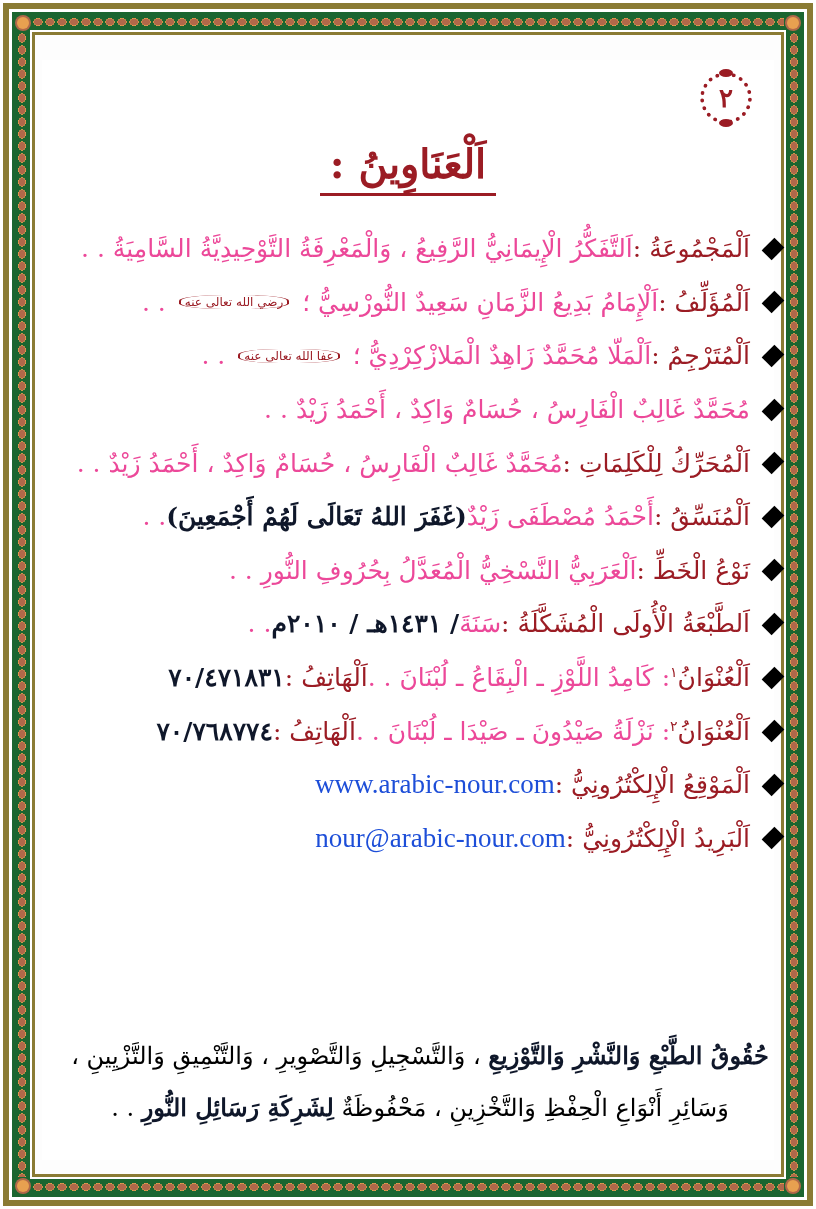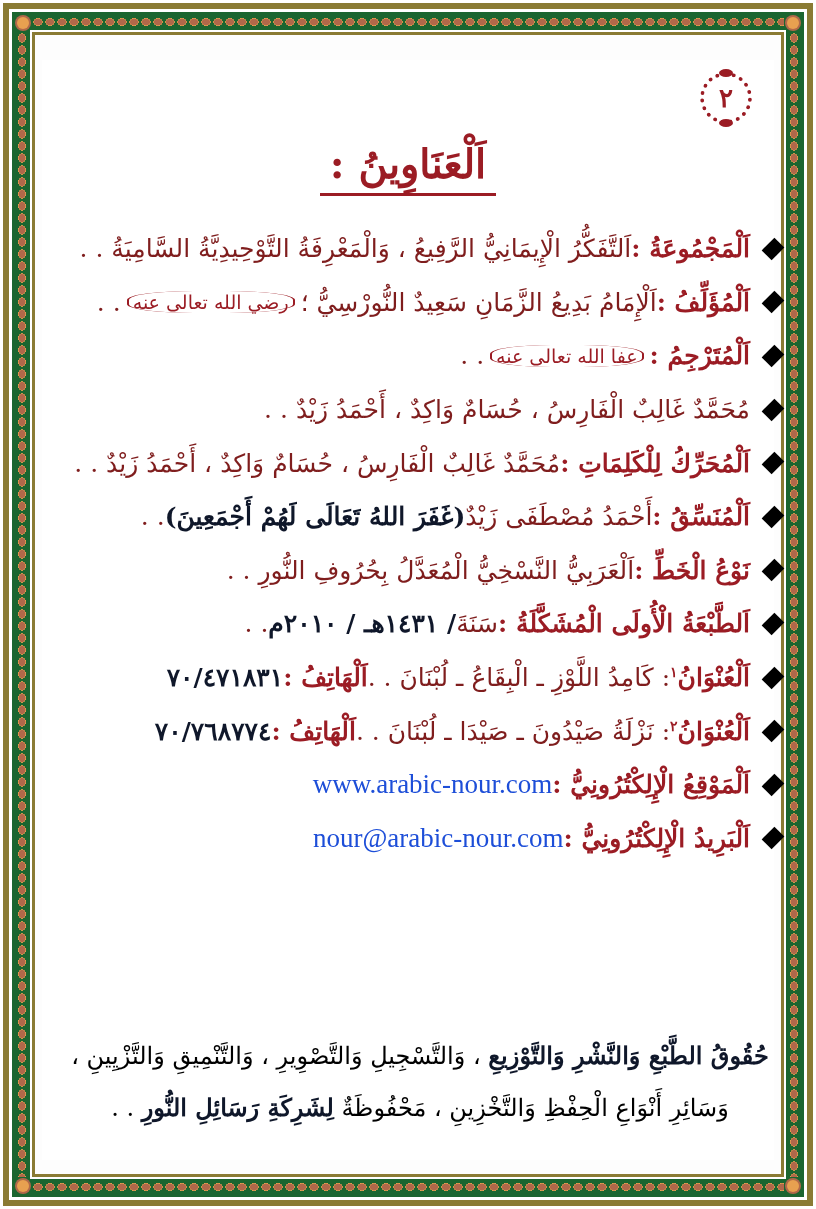--- a/index.html
+++ b/index.html
@@ -72,27 +72,27 @@
     position: absolute; left: 60px; top: 222px; width: 722px; direction: rtl;
   }
   .item {
     display: flex; align-items: center; height: 53.6px; font-size: 25px;
     white-space: nowrap; color: #000;
   }
   .bullet {
     width: 18px; height: 18px; margin-left: 14px; flex: 0 0 auto;
     display: inline-block; background: #000; transform: rotate(45deg) scale(0.78, 1.0);
   }
-  .lbl { color: #9b1c24; font-weight: bold; }
+  .lbl { color: #9b1c24; font-weight: normal; }
   .red { color: #0f172a; font-weight: bold; }
-  .val { color: #7f1d1d; }
+  .val { color: #ec4899; }
   .latin { font-family: "Liberation Serif", serif; color: #1d4ed8; font-size: 27px; direction: ltr; unicode-bidi: embed; }
   .honor {
-    display: inline-block; color: #9b1c24; font-size: 19px; border: 2px solid #9b1c24;
-    border-top: none; border-bottom: none; border-radius: 40%; padding: 0 4px; margin: 0 6px;
+    display: inline-block; color: #9b1c24; font-size: 12px; border: 2px solid #9b1c24;
+    border-top: none; border-bottom: none; border-radius: 40%; padding: 0 4px; margin: 0 13px;
   }
   sup { font-size: 14px; }
   .footer {
     position: absolute; left: 60px; top: 1030px; width: 720px; direction: rtl;
     text-align: center; font-size: 24px; line-height: 52px;
   }
 </style>
 </head>
 <body>
 
@@ -130,20 +130,21 @@
     <span class="bullet"></span>
     <span class="lbl">اَلْمُؤَلِّفُ :</span>
     <span class="val"> اَلْإِمَامُ بَدِيعُ الزَّمَانِ سَعِيدٌ النُّورْسِيُّ ؛</span>
     <span class="honor">رضي الله تعالى عنه</span>
     <span class="val"> . .</span>
   </div>
 
   <div class="item">
     <span class="bullet"></span>
     <span class="lbl">اَلْمُتَرْجِمُ :</span>
+    <span class="val"> اَلْمَلّا مُحَمَّدٌ زَاهِدٌ الْمَلازْكِرْدِيُّ ؛</span>
     <span class="honor">عفا الله تعالى عنه</span>
     <span class="val"> . .</span>
   </div>
 
   <div class="item">
     <span class="bullet"></span>
     <span class="val"> مُحَمَّدٌ غَالِبٌ الْفَارِسُ ، حُسَامٌ وَاكِدٌ ، أَحْمَدُ زَيْدٌ . .</span>
   </div>
 
   <div class="item">

